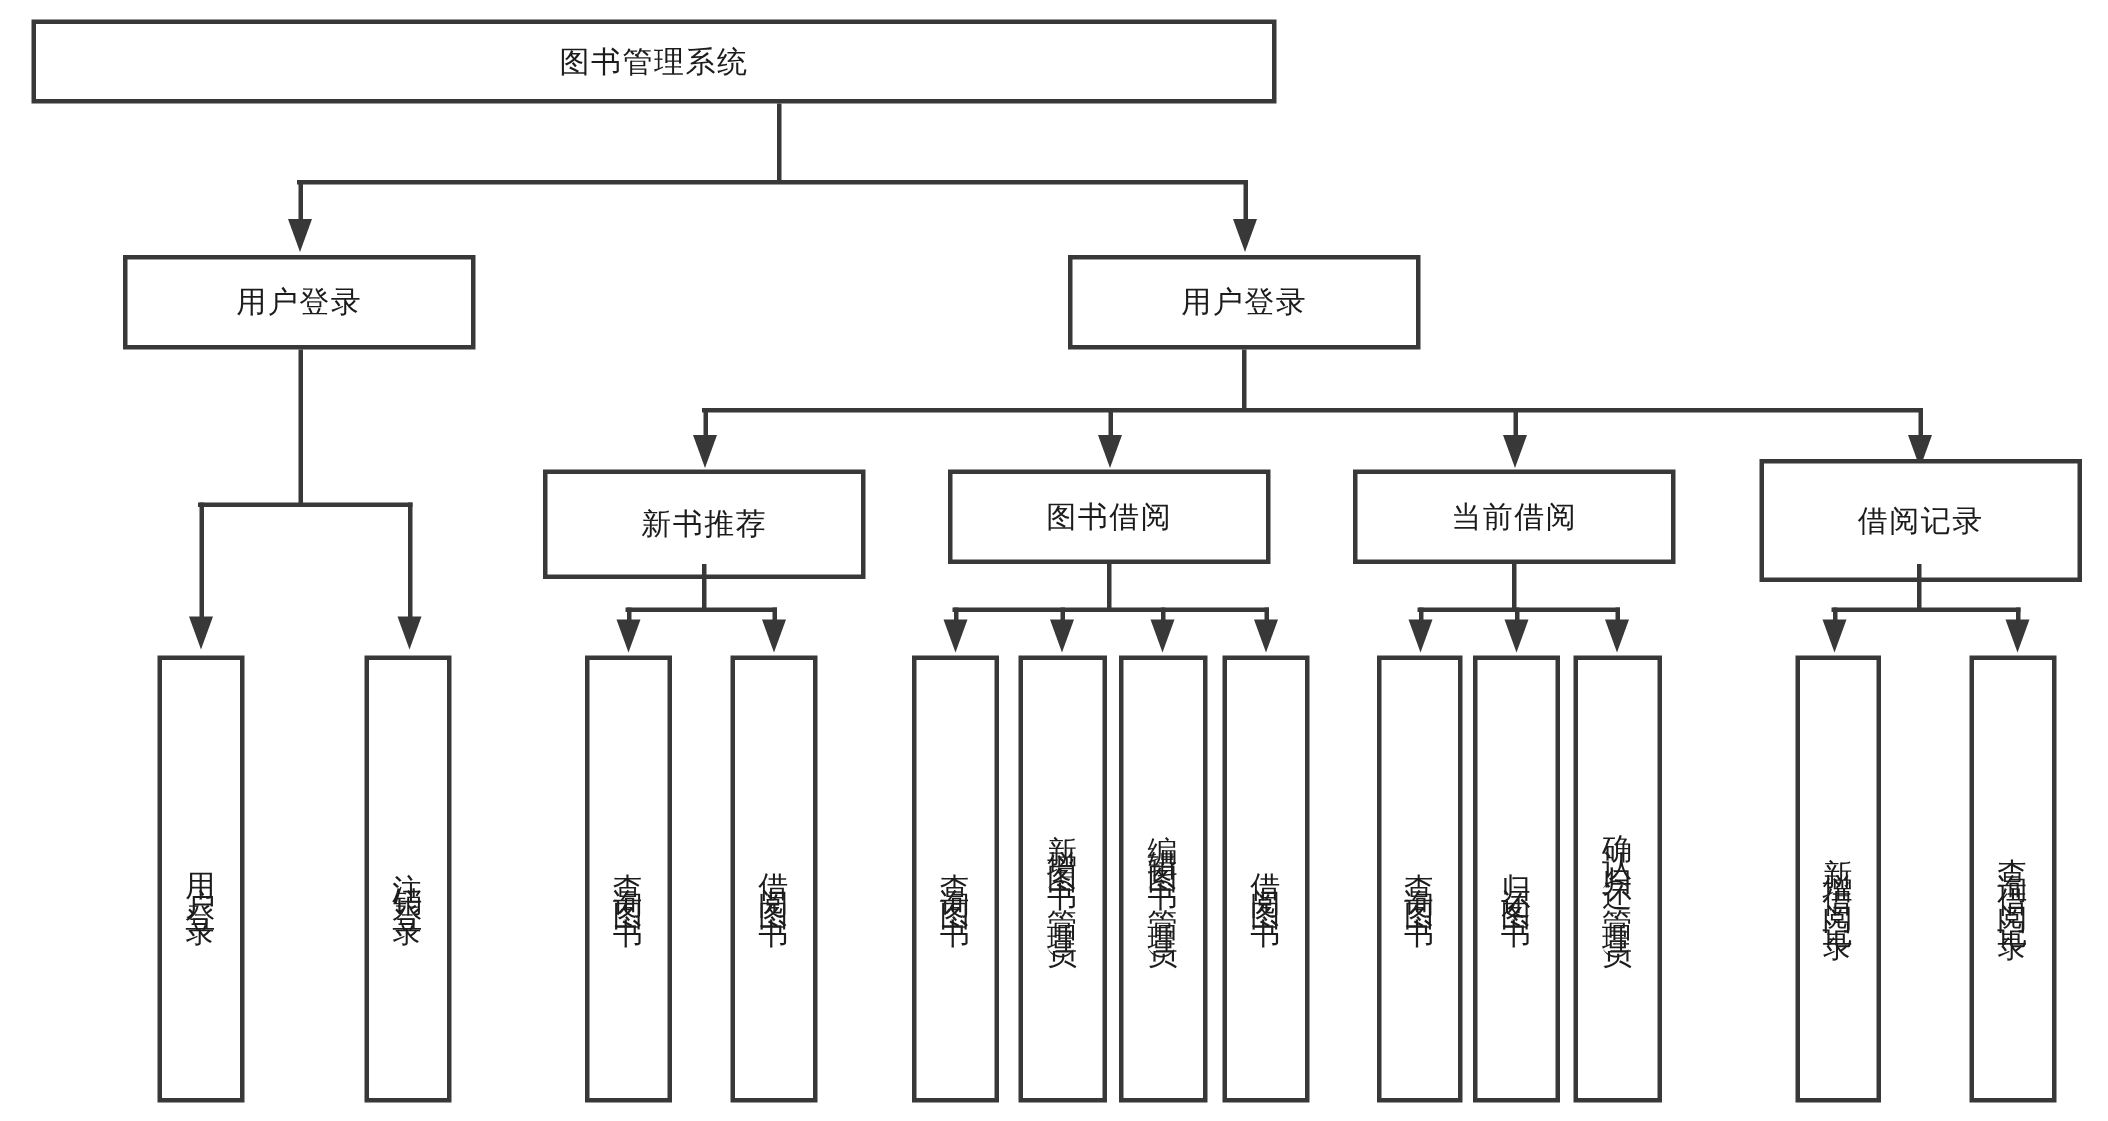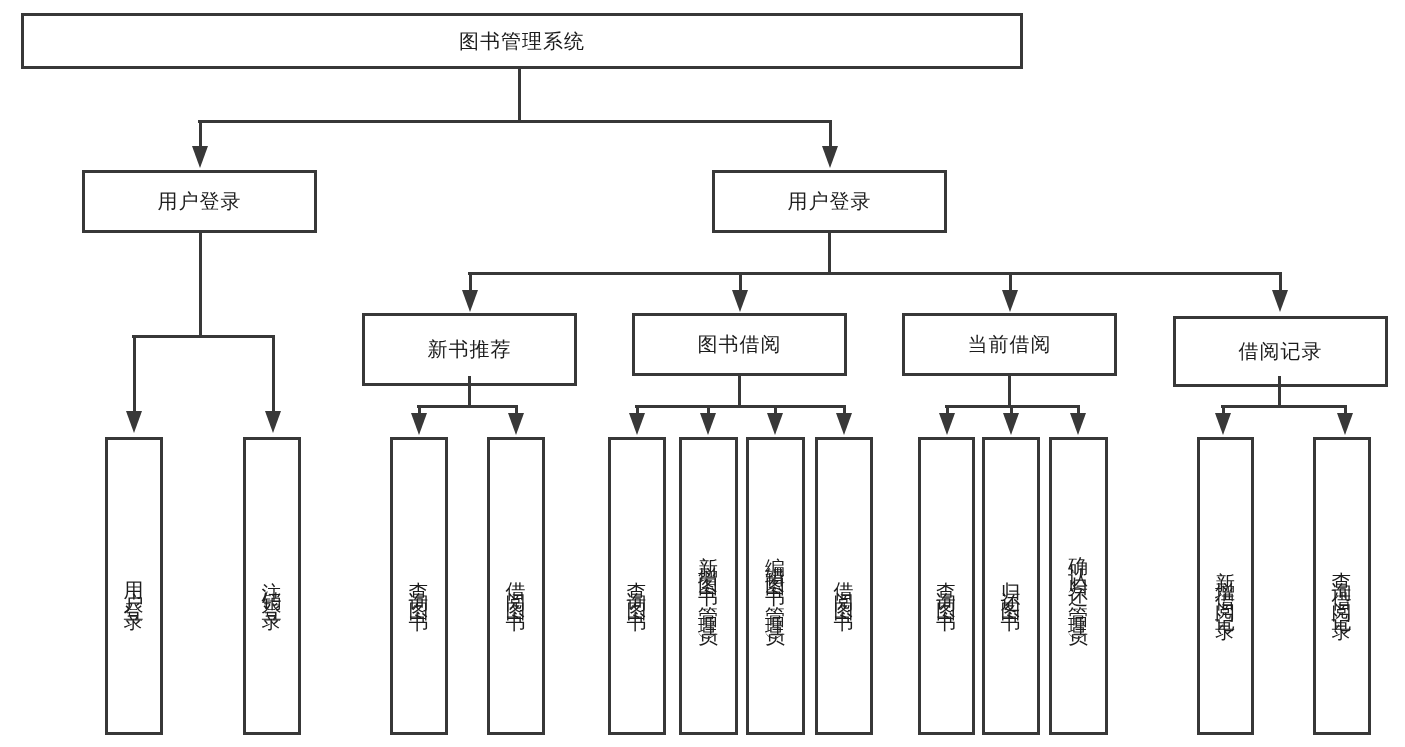--- a/index.html
+++ b/index.html
@@ -57,21 +57,21 @@
     color: #b4aeae;
     z-index: 9;
     white-space: nowrap;
   }
 </style>
 </head>
 <body>
 
 <div class="stage">
 
-  <div class="node" style="left:21px; top:13px; width:1002px; height:56px;">
+  <div class="node" style="left:21px; top:13px; width:830px; height:56px;">
     <span>图书管理系统</span>
   </div>
 
   <div class="vline" style="left:518px; top:69px; height:52px;"></div>
   <div class="hline" style="left:198px; top:120px; width:634px;"></div>
   <div class="vline" style="left:199px; top:120px; height:28px;"></div>
   <div class="arrow" style="left:192px; top:146px;"></div>
   <div class="vline" style="left:829px; top:120px; height:28px;"></div>
   <div class="arrow" style="left:822px; top:146px;"></div>
 
@@ -102,21 +102,21 @@
 
   <div class="node" style="left:362px; top:313px; width:215px; height:73px;">
     <span>新书推荐</span>
   </div>
   <div class="node" style="left:632px; top:313px; width:215px; height:63px;">
     <span>图书借阅</span>
   </div>
   <div class="node" style="left:902px; top:313px; width:215px; height:63px;">
     <span>当前借阅</span>
   </div>
-  <div class="node" style="left:1173px; top:316px; width:215px; height:71px;">
+  <div class="node" style="left:1173px; top:306px; width:215px; height:82px;">
     <span>借阅记录</span>
   </div>
 
   <div class="vline" style="left:468px; top:376px; height:31px;"></div>
   <div class="hline" style="left:417px; top:405px; width:101px;"></div>
   <div class="vline" style="left:418px; top:405px; height:10px;"></div>
   <div class="arrow" style="left:411px; top:413px;"></div>
   <div class="vline" style="left:515px; top:405px; height:10px;"></div>
   <div class="arrow" style="left:508px; top:413px;"></div>
 

